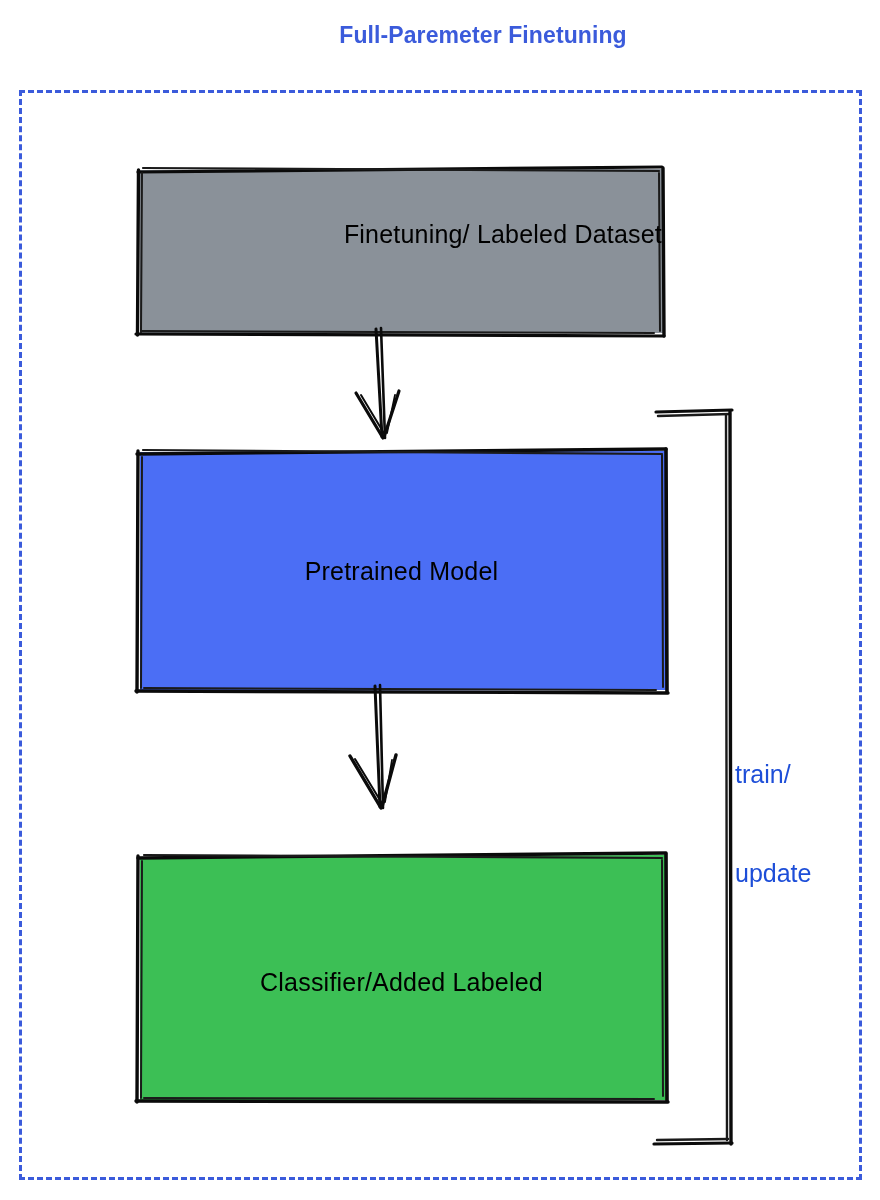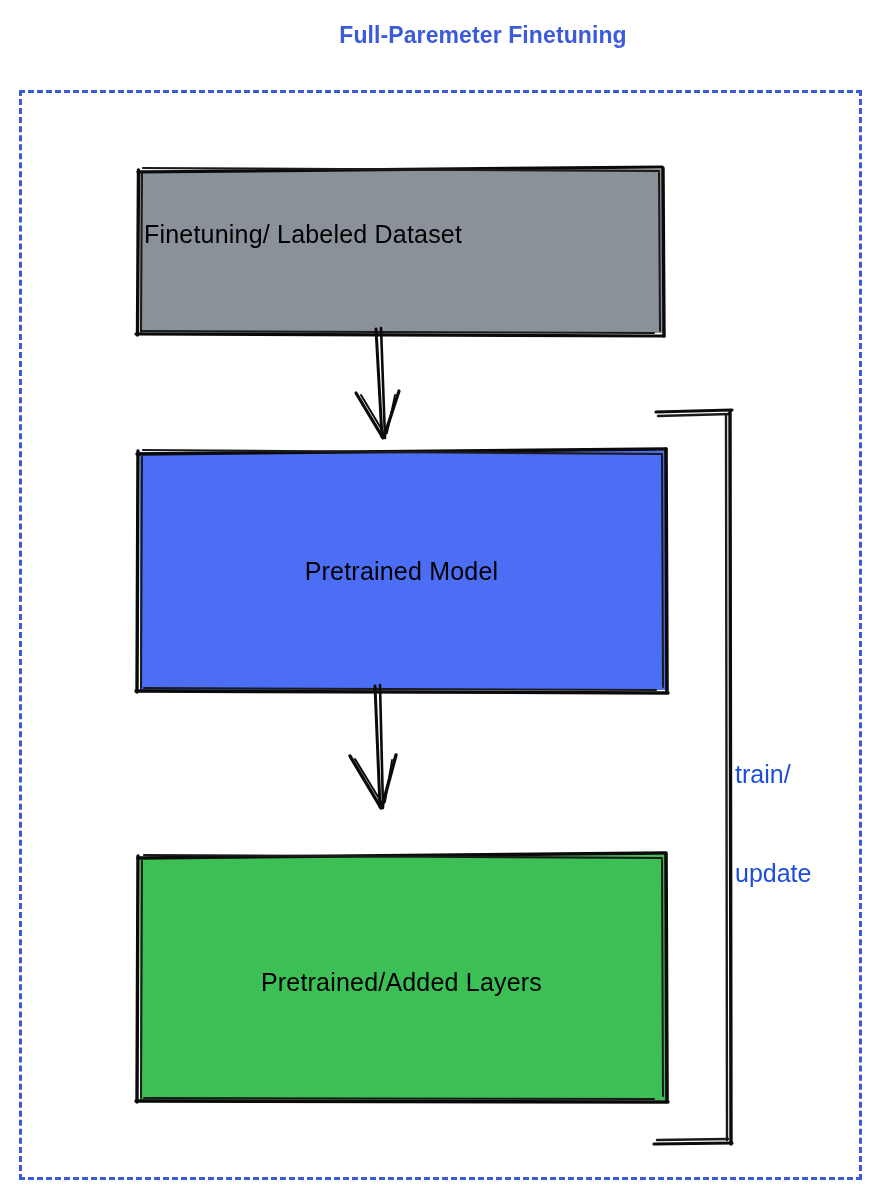--- a/index.html
+++ b/index.html
@@ -62,21 +62,21 @@
     width: 100%;
     text-align: center;
     font-family: "Liberation Sans", sans-serif;
     font-size: 25px;
     color: #000000;
     letter-spacing: 0.2px;
     white-space: nowrap;
   }
 
   #node-dataset  { left: 138px; top: 168px; width: 524px; height: 165px; }
-  #node-dataset  .node-label { top: 52px; text-align: left; padding-left: 6px; box-sizing: border-box;}
+  #node-dataset  .node-label { top: 52px; text-align: right; padding-left: 6px; box-sizing: border-box;}
   #node-model    { left: 138px; top: 450px; width: 527px; height: 296px; }
   #node-model    .node-label { top: 107px; }
   #node-classifier { left: 138px; top: 855px; width: 527px; height: 245px; }
   #node-classifier .node-label { top: 113px; }
 
   
   .connector {
     position: absolute;
     overflow: visible;
   }
@@ -169,21 +169,21 @@
       <path d="M14,14 L539,12 L540,257 L14,258 Z" fill="#3cbf55"></path>
       <path d="M12,15 L540,10" fill="none" stroke="#0a0a0a" stroke-width="3.4" stroke-linecap="round"></path>
       <path d="M18,12 L536,15" fill="none" stroke="#1a1a1a" stroke-width="2.2" stroke-linecap="round"></path>
       <path d="M12,13 L11,259" fill="none" stroke="#0a0a0a" stroke-width="3.4" stroke-linecap="round"></path>
       <path d="M16,18 L15,255" fill="none" stroke="#1a1a1a" stroke-width="2" stroke-linecap="round"></path>
       <path d="M540,11 L541,258" fill="none" stroke="#0a0a0a" stroke-width="3.6" stroke-linecap="round"></path>
       <path d="M536,17 L537,253" fill="none" stroke="#1a1a1a" stroke-width="2" stroke-linecap="round"></path>
       <path d="M10,258 L542,259" fill="none" stroke="#0a0a0a" stroke-width="3.4" stroke-linecap="round"></path>
       <path d="M18,255 L528,256" fill="none" stroke="#1a1a1a" stroke-width="2" stroke-linecap="round"></path>
     </svg>
-    <div class="node-label">Pretrained/Added Layers</div>
+    <div class="node-label">Classifier/Added Labeled</div>
   </div>
 
   <svg id="feedback-loop" viewBox="0 0 120 760" width="120" height="760">
 
     <path d="M16,12 L92,10" fill="none" stroke="#0b0b0b" stroke-width="3.2" stroke-linecap="round"></path>
     <path d="M18,16 L90,14" fill="none" stroke="#1a1a1a" stroke-width="2.4" stroke-linecap="round"></path>
 
     <path d="M90,11 L91,744" fill="none" stroke="#0b0b0b" stroke-width="3.4" stroke-linecap="round"></path>
     <path d="M86,15 L87,740" fill="none" stroke="#1a1a1a" stroke-width="2.4" stroke-linecap="round"></path>
 

